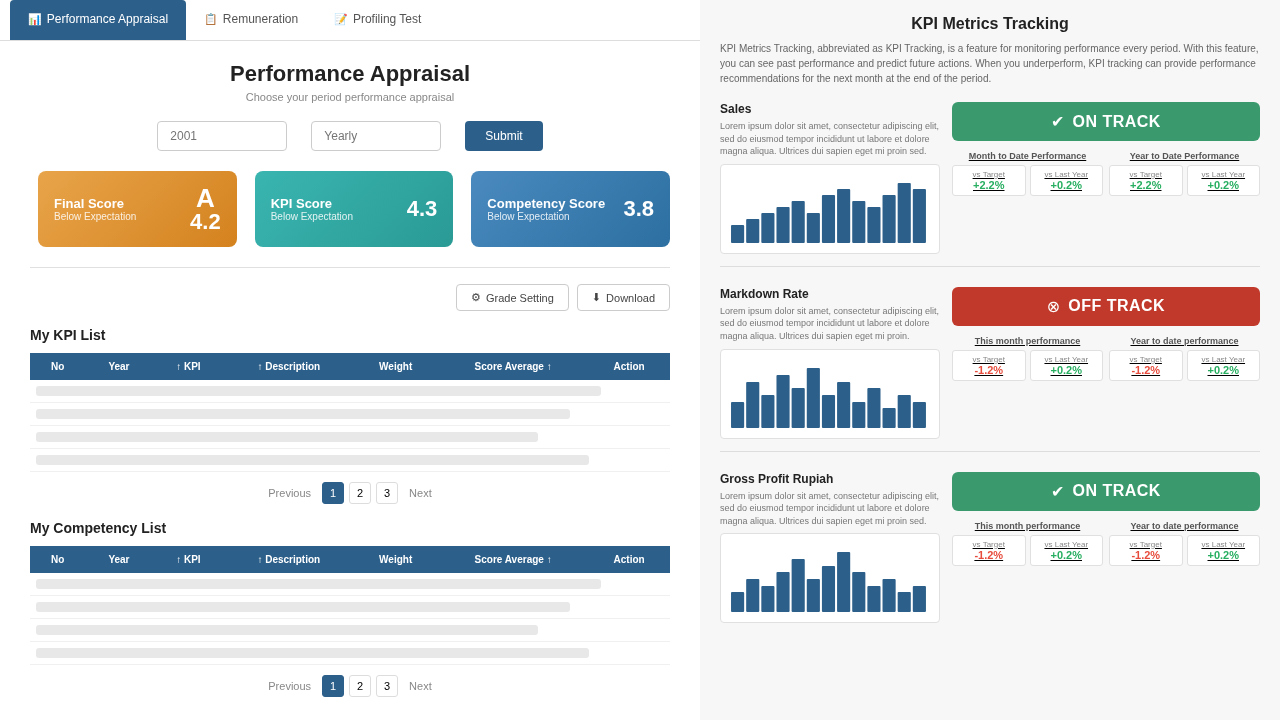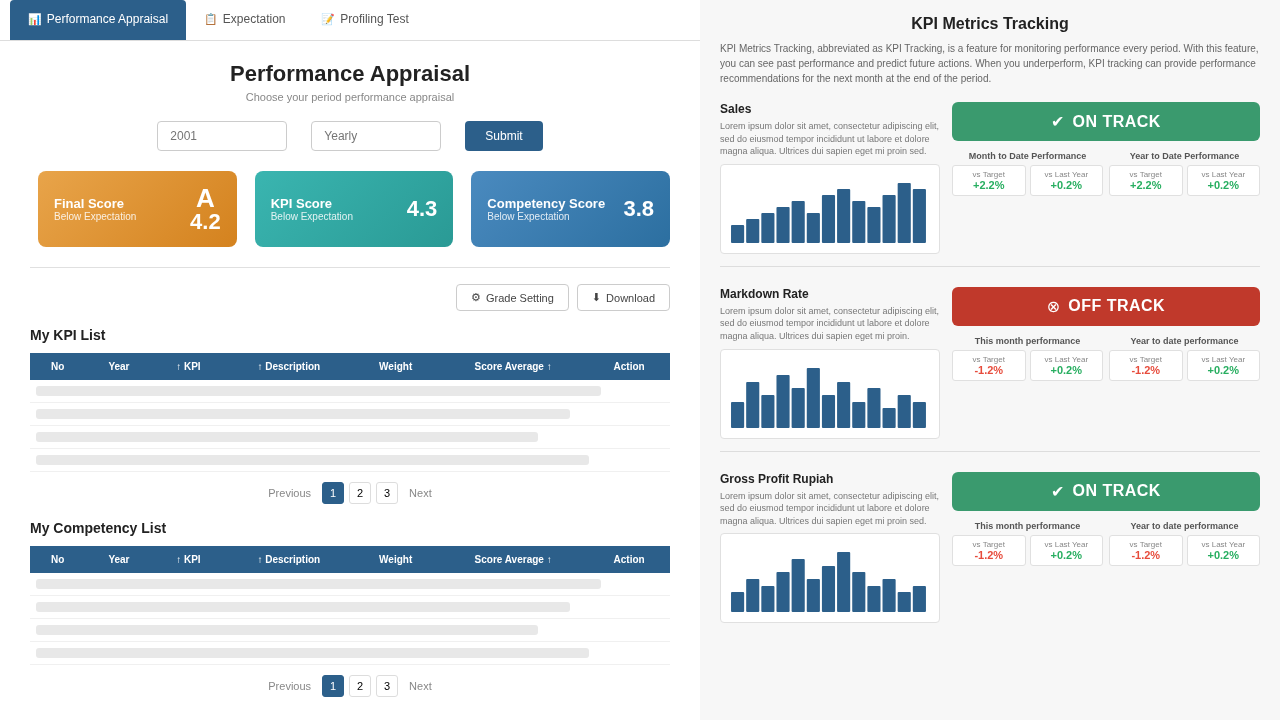--- a/index.html
+++ b/index.html
@@ -298,20 +298,21 @@
       font-weight: bold;
       letter-spacing: 0.5px;
     }
     .track-icon { color: #fff; font-size: 16px; }
 
     
     .perf-grid {
       display: grid;
       grid-template-columns: 1fr 1fr;
       gap: 6px;
+      text-decoration: underline;
     }
     .perf-col-header {
       font-size: 9px;
       color: #555;
       text-align: center;
       font-weight: bold;
       margin-bottom: 4px;
     }
     .perf-sub-grid {
       display: grid;
@@ -358,21 +359,21 @@
 
 <div class="left-panel">
 
   <div class="tabs">
     <div class="tab active">
       <span class="tab-icon">📊</span>
       <span>Performance Appraisal</span>
     </div>
     <div class="tab">
       <span class="tab-icon">📋</span>
-      <span>Expectation</span>
+      <span>Remuneration</span>
     </div>
     <div class="tab">
       <span class="tab-icon">📝</span>
       <span>Profiling Test</span>
     </div>
   </div>
 
   <div class="content">
     <div class="page-title">Performance Appraisal</div>
     <div class="page-subtitle">Choose your period performance appraisal</div>

